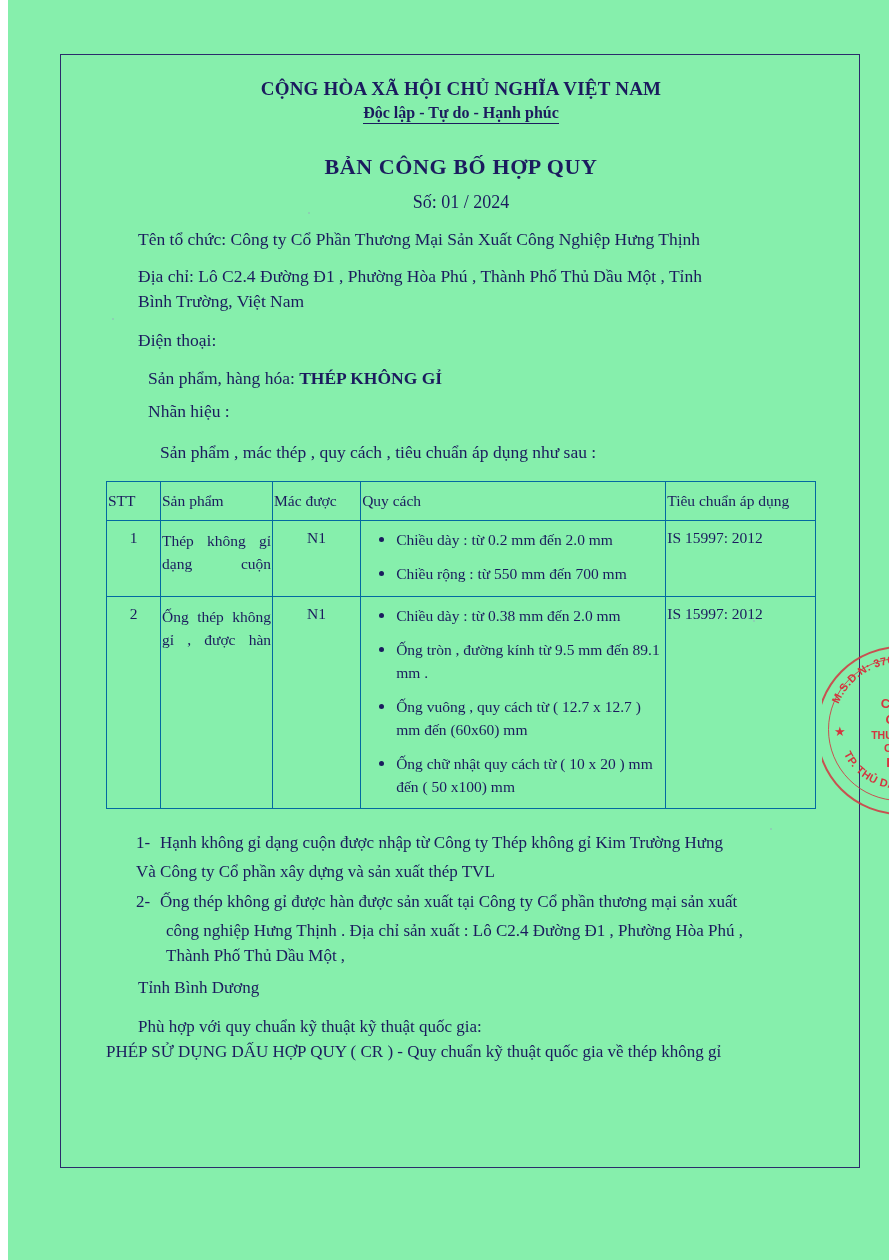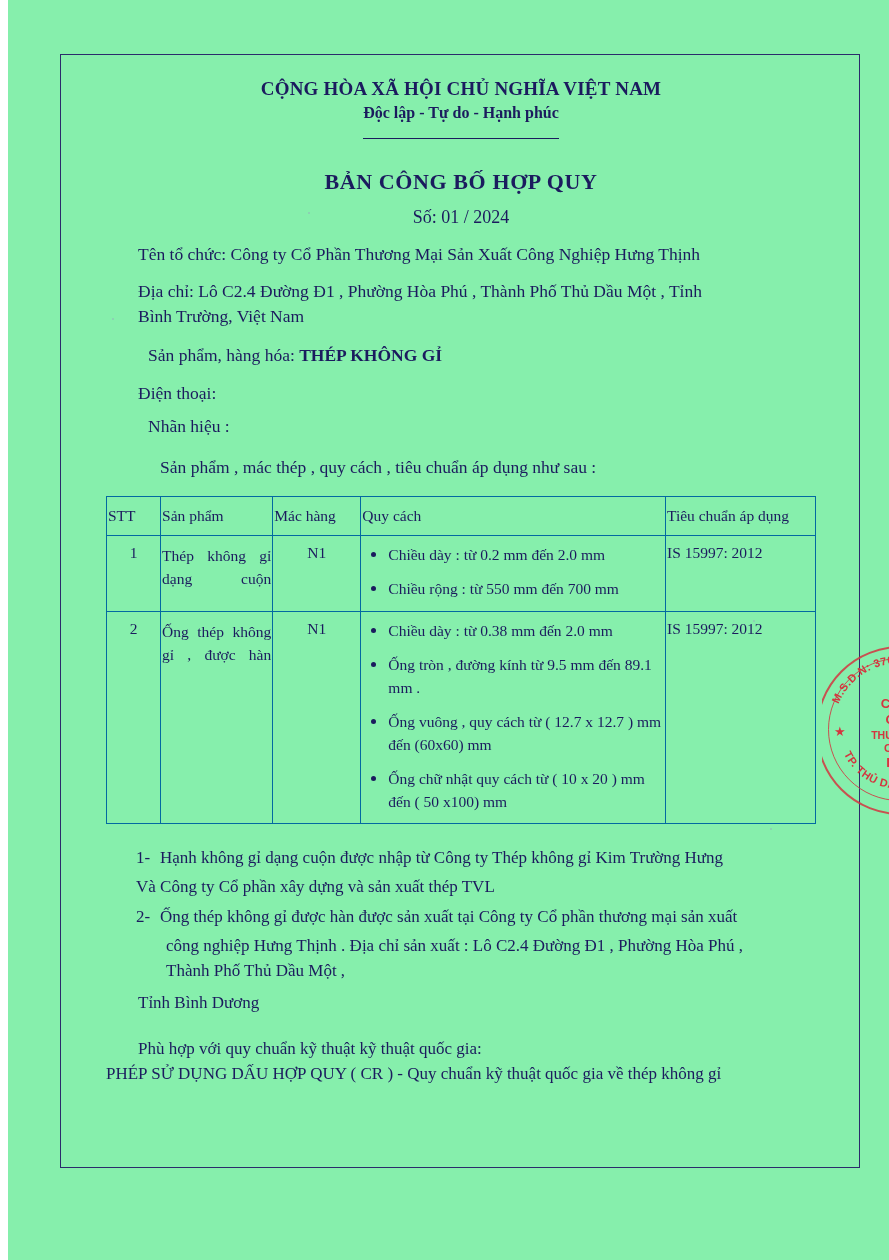--- a/index.html
+++ b/index.html
@@ -53,21 +53,21 @@
     color: #1b1b5e;
     margin-top: 6px;
   }
   .national-sub {
     font-weight: bold;
     font-size: 16px;
     color: #1b1b5e;
     margin-top: 4px;
     display: inline-block;
     border-bottom: 1.5px solid #1b1b5e;
-    padding-bottom: 16px;
+    padding-bottom: 1px;
   }
 
   .doc-title {
     font-weight: bold;
     font-size: 22px;
     letter-spacing: 0.6px;
     color: #1b1b5e;
     margin-top: 30px;
   }
   .doc-number {
@@ -118,21 +118,21 @@
   td.c-stt { padding-top: 10px; }
   td.c-std { padding-top: 10px; }
 
   ul.bullets {
     margin: 0;
     padding-left: 26px;
     list-style: none;
   }
   ul.bullets li {
     position: relative;
-    margin: 0 0 12px 0;
+    margin: 0 0 12px 8px;
     line-height: 1.45;
   }
   ul.bullets li:last-child { margin-bottom: 2px; }
   ul.bullets li::before {
     content: "";
     position: absolute;
     left: -17px;
     top: 8px;
     width: 5px;
     height: 5px;
@@ -153,21 +153,21 @@
   .note-num { width: 24px; flex: 0 0 24px; }
   .note-body { flex: 1; }
   .note-cont {
     font-size: 17px;
     color: #1b1b5e;
     line-height: 1.45;
     padding-left: 30px;
   }
   .note-cont.deep { padding-left: 60px; }
 
-  .tail { margin-top: 20px; }
+  .tail { margin-top: 13px; }
   .tail-line {
     font-size: 17px;
     color: #1b1b5e;
     line-height: 1.5;
     padding-left: 32px;
   }
   .tail-line.just {
     padding-left: 32px;
     padding-right: 4px;
     text-align: justify;
@@ -268,34 +268,34 @@
     <div class="center">
       <div class="national-title">CỘNG HÒA XÃ HỘI CHỦ NGHĨA VIỆT NAM</div>
       <div><span class="national-sub">Độc lập - Tự do - Hạnh phúc</span></div>
       <div class="doc-title">BẢN CÔNG BỐ HỢP QUY</div>
       <div class="doc-number">Số: 01 / 2024</div>
     </div>
 
     <div class="field-line indent">Tên tổ chức: Công ty Cổ Phần Thương Mại Sản Xuất Công Nghiệp Hưng Thịnh</div>
     <div class="field-line indent" style="margin-top:12px">Địa chỉ: Lô C2.4 Đường Đ1 , Phường Hòa Phú , Thành Phố Thủ Dầu Một , Tỉnh</div>
     <div class="field-line" style="margin-top:0;padding-left:32px">Bình Trường, Việt Nam</div>
+    <div class="field-line indent">Điện thoại:</div>
+
     <div class="field-line indent2">
       <span>Sản phẩm, hàng hóa: </span><span class="strong-inline">THÉP KHÔNG GỈ</span>
     </div>
-
-    <div class="field-line indent">Điện thoại:</div>
     <div class="field-line indent2" style="margin-top:8px">Nhãn hiệu :</div>
     <div class="field-line indent3" style="margin-top:16px">Sản phẩm , mác thép , quy cách , tiêu chuẩn áp dụng như sau :</div>
 
     <table class="spec">
       <thead>
         <tr>
           <th class="c-stt">STT</th>
           <th class="c-prod">Sản phẩm</th>
-          <th class="c-mac">Mác hàng</th>
+          <th class="c-mac">Mác được</th>
           <th class="c-quy">Quy cách</th>
           <th class="c-std">Tiêu chuẩn áp dụng</th>
         </tr>
       </thead>
       <tbody>
         <tr>
           <td class="c-stt">1</td>
           <td class="c-prod">Thép không gỉ dạng cuộn</td>
           <td class="c-mac">N1</td>
           <td class="c-quy">

